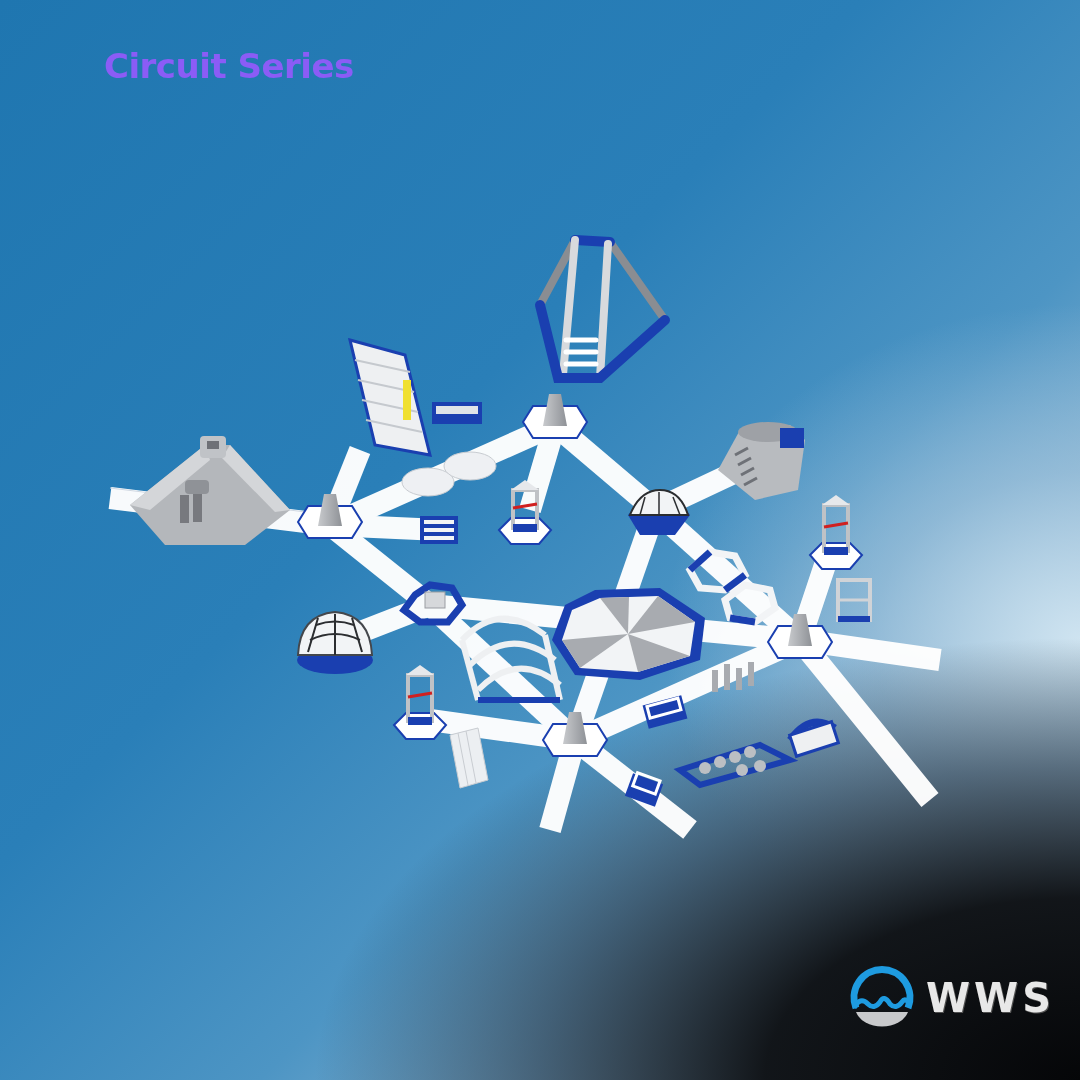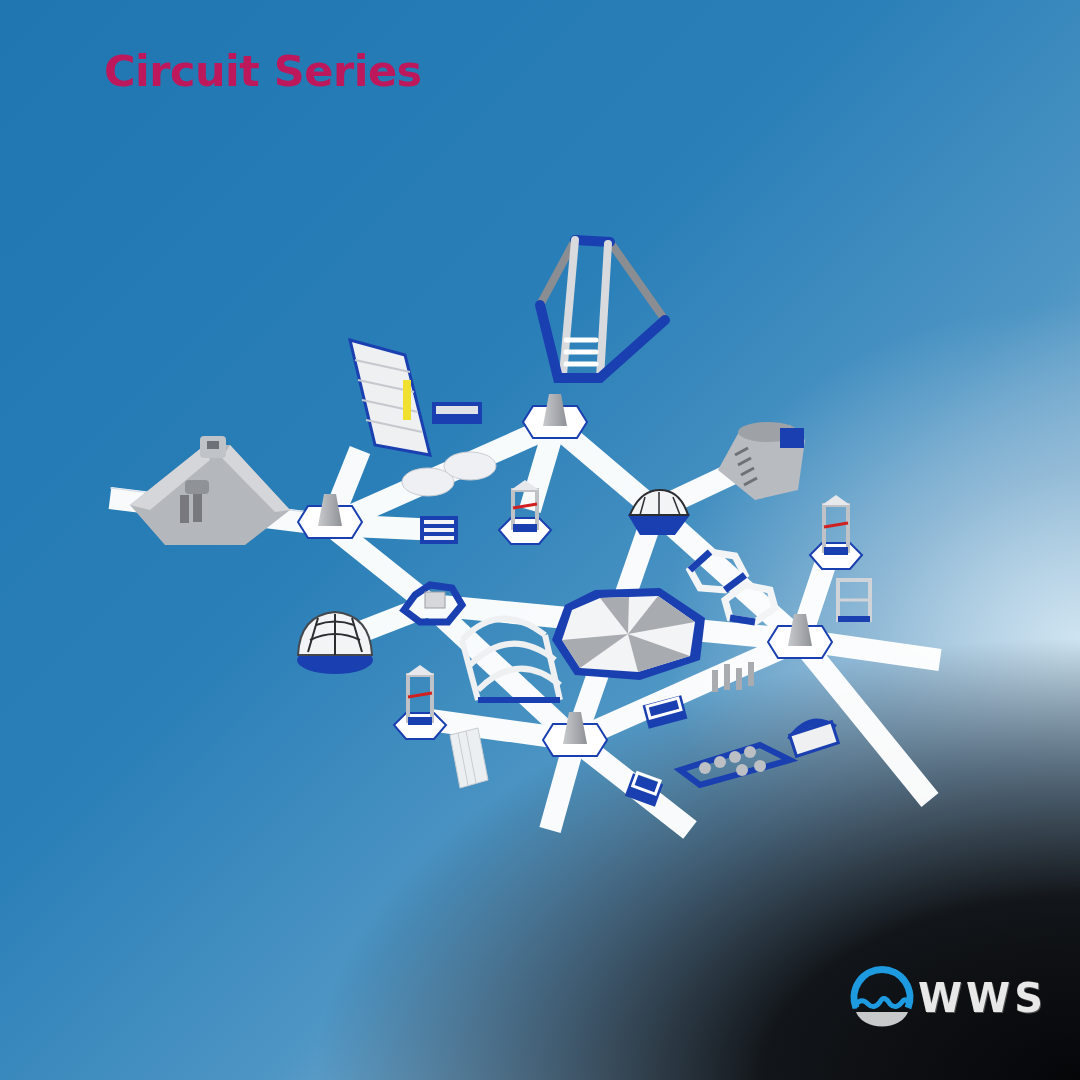--- a/index.html
+++ b/index.html
@@ -10,24 +10,24 @@
       radial-gradient(ellipse 520px 420px at 1080px 640px, rgba(210,230,242,0.95) 0%, rgba(170,200,222,0.6) 40%, rgba(120,170,205,0) 80%),
       linear-gradient(135deg, #1f76b0 0%, #2a7fb8 40%, #4d95c4 62%, #8db7d4 78%, #a9c7dc 88%);
   }
   .dark-corner {
     position: absolute; inset: 0;
     background: radial-gradient(ellipse 900px 520px at 1080px 1080px, rgba(5,6,8,1) 0%, rgba(10,12,15,0.95) 35%, rgba(30,45,60,0.6) 60%, rgba(40,80,110,0) 85%);
   }
   .title {
     position: absolute; left: 104px; top: 46px;
     font-family: "DejaVu Sans", sans-serif; font-weight: bold;
-    font-size: 43px; color: #be185d; letter-spacing: -0.5px;
+    font-size: 34px; color: #8b5cf6; letter-spacing: -0.5px;
   }
   .park { position: absolute; left: 0; top: 0; width: 1080px; height: 1080px; }
-  .logo { position: absolute; left: 846px; top: 962px; display: flex; align-items: center; }
+  .logo { position: absolute; left: 846px; top: 962px; display: flex; align-items: center; gap: 8px; }
   .logo-mark { width: 72px; height: 72px; }
   .logo-text {
     font-family: "DejaVu Sans", sans-serif; font-weight: bold; font-size: 40px;
     color: #e8e8e8; letter-spacing: 4px;
     text-shadow: 0 0 1px #222, 1px 1px 0 #555;
   }
 </style>
 </head>
 <body>
 

